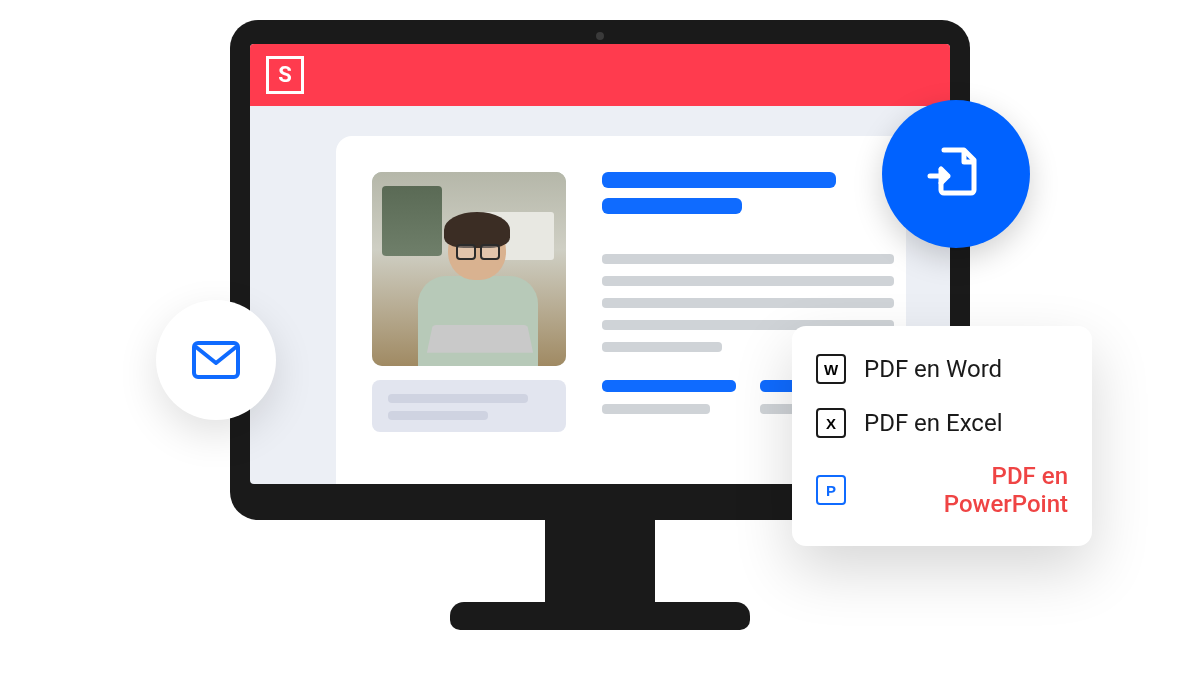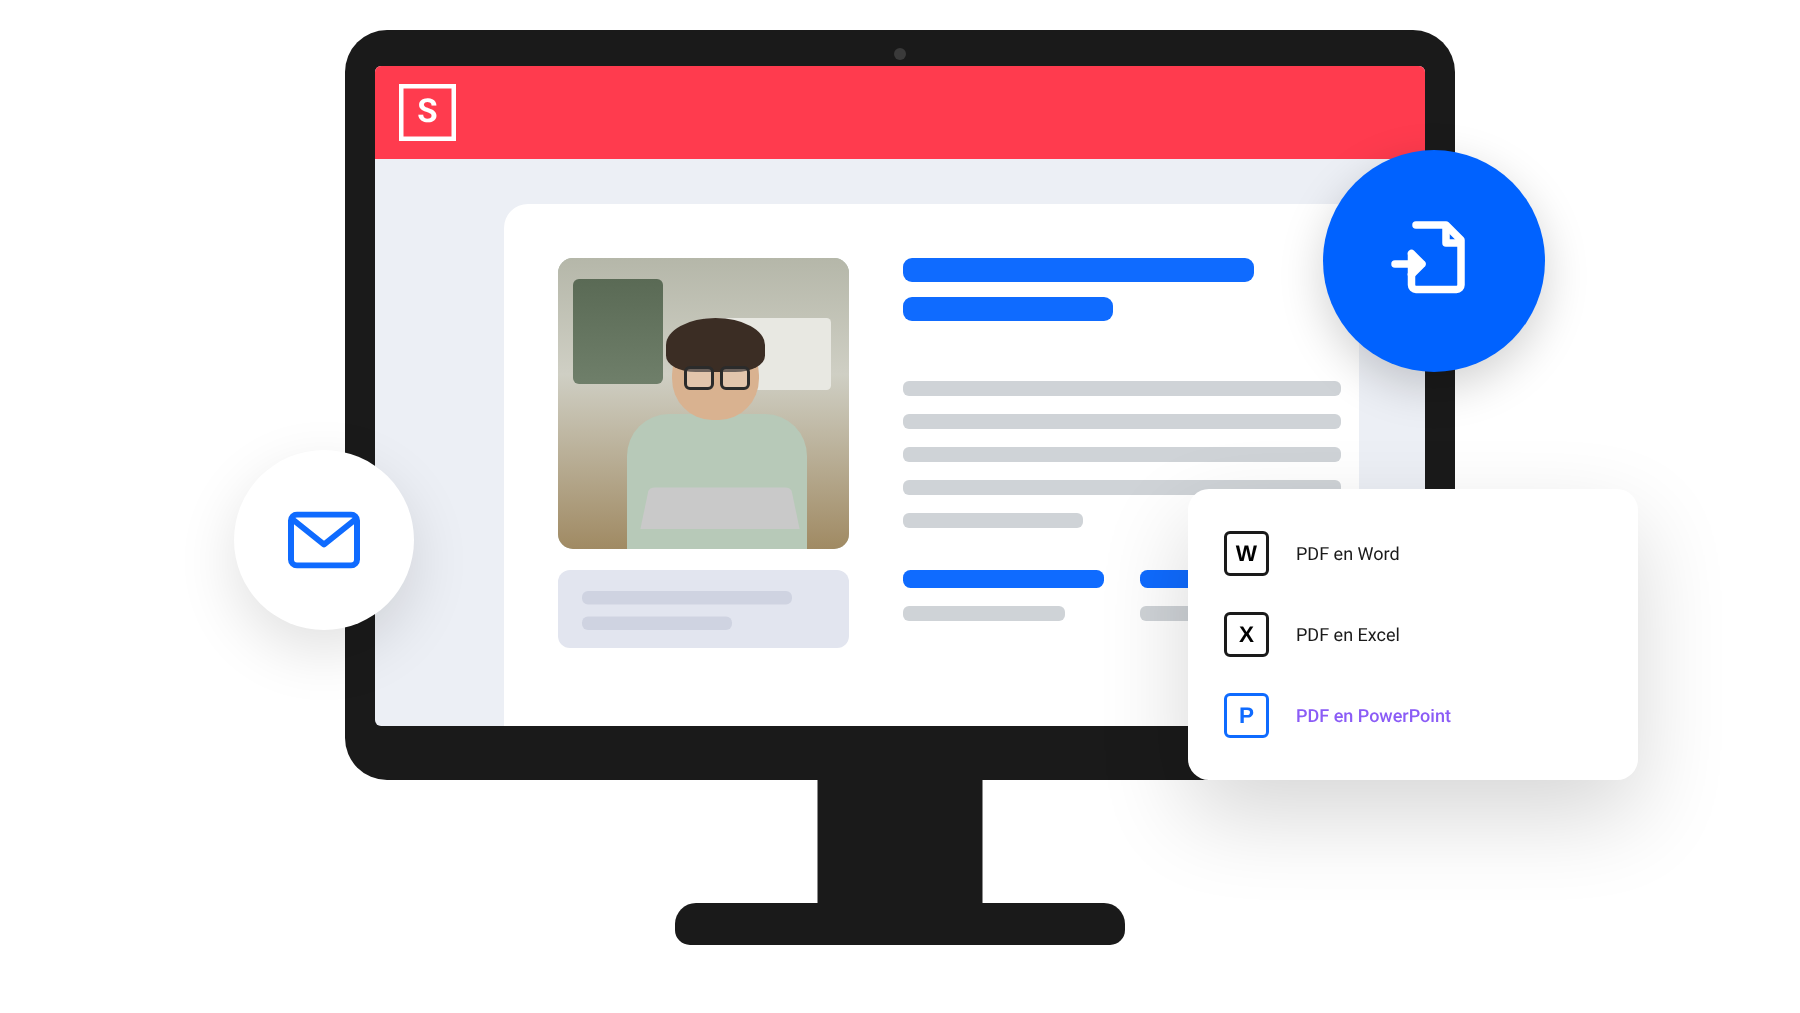--- a/index.html
+++ b/index.html
@@ -53,23 +53,23 @@
 
 
 .mail-badge { position:absolute; left:156px; top:300px; width:120px; height:120px; border-radius:50%; background:#fff; box-shadow:0 14px 40px rgba(0,0,0,.12); display:flex; align-items:center; justify-content:center; }
 
 
 .convert-badge { position:absolute; right:170px; top:100px; width:148px; height:148px; border-radius:50%; background:#0062ff; display:flex; align-items:center; justify-content:center; box-shadow:0 10px 30px rgba(0,0,0,.18); }
 
 
 .convert-menu { position:absolute; right:108px; top:326px; width:300px; background:#fff; border-radius:14px; box-shadow:0 24px 60px rgba(0,0,0,.16); padding:16px 10px; }
 .menu-item { display:flex; align-items:center; gap:18px; padding:12px 14px; border-radius:10px; cursor:pointer; }
-.menu-item.selected .menu-label { color:#8b5cf6; font-weight:500; }
+.menu-item.selected .menu-label { color:#ef4444; font-weight:500;text-align:right; }
 .menu-item.selected .file-icon { border-color:#0f6bff; color:#0f6bff; }
-.menu-label { font-size:12px; color:#1a1a1a; }
+.menu-label { font-size:24px; color:#1a1a1a; }
 .file-icon { width:30px; height:30px; border:2.5px solid #1a1a1a; border-radius:4px; display:flex; align-items:center; justify-content:center; font-weight:700; font-size:15px; font-family:Arial,sans-serif; flex:0 0 30px;}
 .img-icon { width:30px; height:30px; border:2.5px solid #1a1a1a; border-radius:4px; position:relative; flex:0 0 30px;}
 .img-icon::before { content:""; position:absolute; left:5px; top:5px; width:6px; height:6px; border-radius:50%; background:#1a1a1a;}
 .img-icon::after { content:""; position:absolute; left:3px; bottom:3px; right:3px; height:10px; background:linear-gradient(45deg, transparent 30%, #1a1a1a 30% 55%, transparent 55% 65%, #1a1a1a 65%); clip-path: polygon(0 100%, 30% 30%, 55% 80%, 75% 40%, 100% 100%);}
 
 </style>
 </head>
 <body>
 
 <div class="monitor-wrap">

